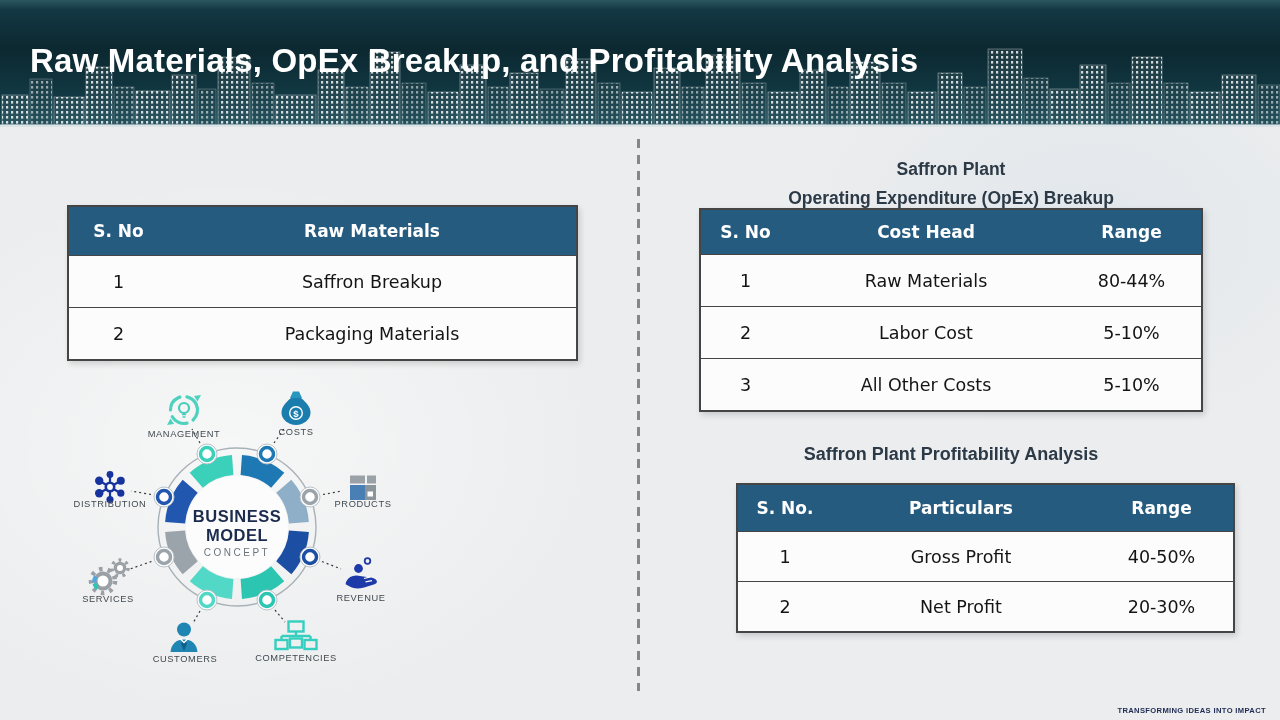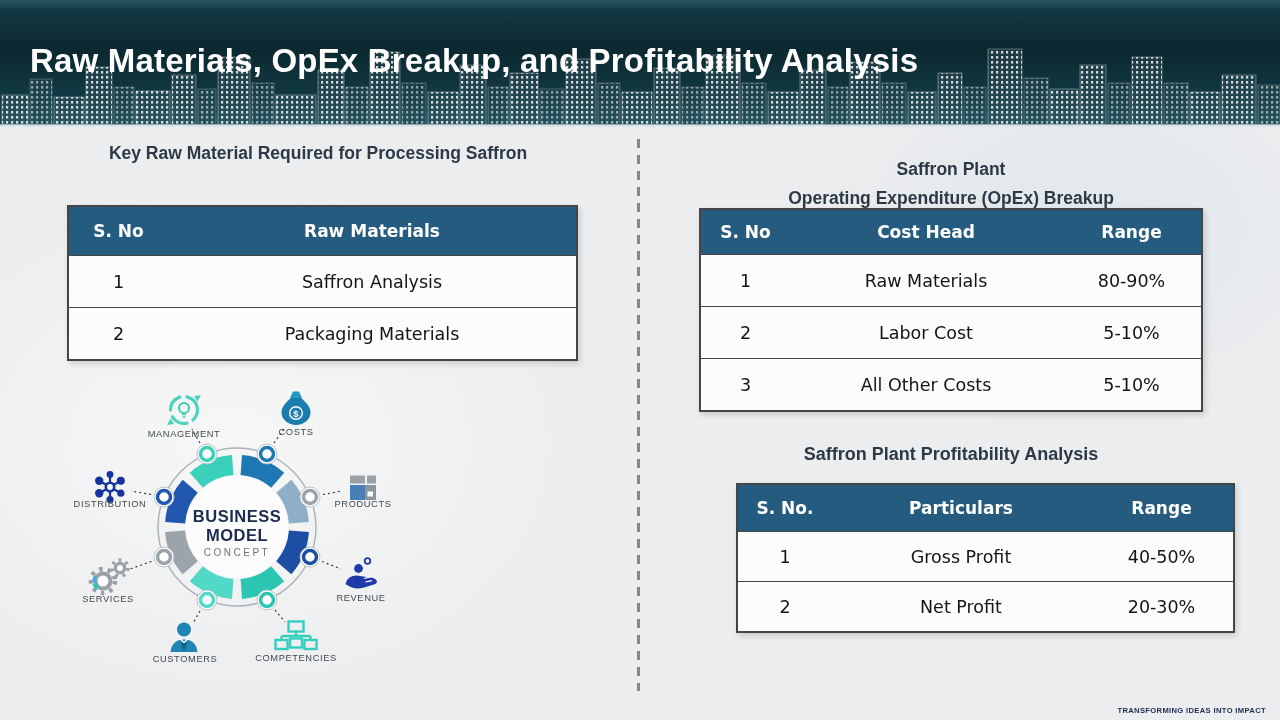--- a/index.html
+++ b/index.html
@@ -128,42 +128,41 @@
           <rect x="1164" y="83" width="24" height="42" opacity=".7"></rect>
         <rect x="1190" y="92" width="30" height="33"></rect>
           <rect x="1222" y="75" width="34" height="50"></rect>
         <rect x="1258" y="85" width="22" height="40" opacity=".7"></rect>
       </g>
       <rect x="0" y="124.5" width="1280" height="2.5" fill="rgba(240,244,246,0.9)"></rect>
     </svg>
     <h1 class="banner-title">Raw Materials, OpEx Breakup, and Profitability Analysis</h1>
   </div>
 
-  <div class="sec-title t-left">Key Raw Material Required for Processing Saffron</div>
 
   <div class="sec-title t-opex">
     <div>Saffron Plant</div>
     <div>Operating Expenditure (OpEx) Breakup</div>
   </div>
 
   <div class="sec-title t-profit">Saffron Plant Profitability Analysis</div>
 
   <table class="data-table tbl-raw">
     <colgroup>
         <col style="width:100px">
         <col>
       </colgroup>
     <tbody>
         <tr>
       <th>S. No</th>
       <th>Raw Materials</th>
     </tr>
     <tr>
       <td>1</td>
-      <td>Saffron Analysis</td>
+      <td>Saffron Breakup</td>
     </tr>
     <tr>
       <td>2</td>
       <td>Packaging Materials</td>
     </tr>
   </tbody>
     </table>
 
   <table class="data-table tbl-opex">
     <colgroup>
@@ -173,21 +172,21 @@
       </colgroup>
     <tbody>
         <tr>
       <th>S. No</th>
       <th>Cost Head</th>
       <th>Range</th>
     </tr>
     <tr>
       <td>1</td>
       <td>Raw Materials</td>
-      <td>80-90%</td>
+      <td>80-44%</td>
     </tr>
     <tr>
       <td>2</td>
       <td>Labor Cost</td>
       <td>5-10%</td>
     </tr>
     <tr>
       <td>3</td>
       <td>All Other Costs</td>
       <td>5-10%</td>

